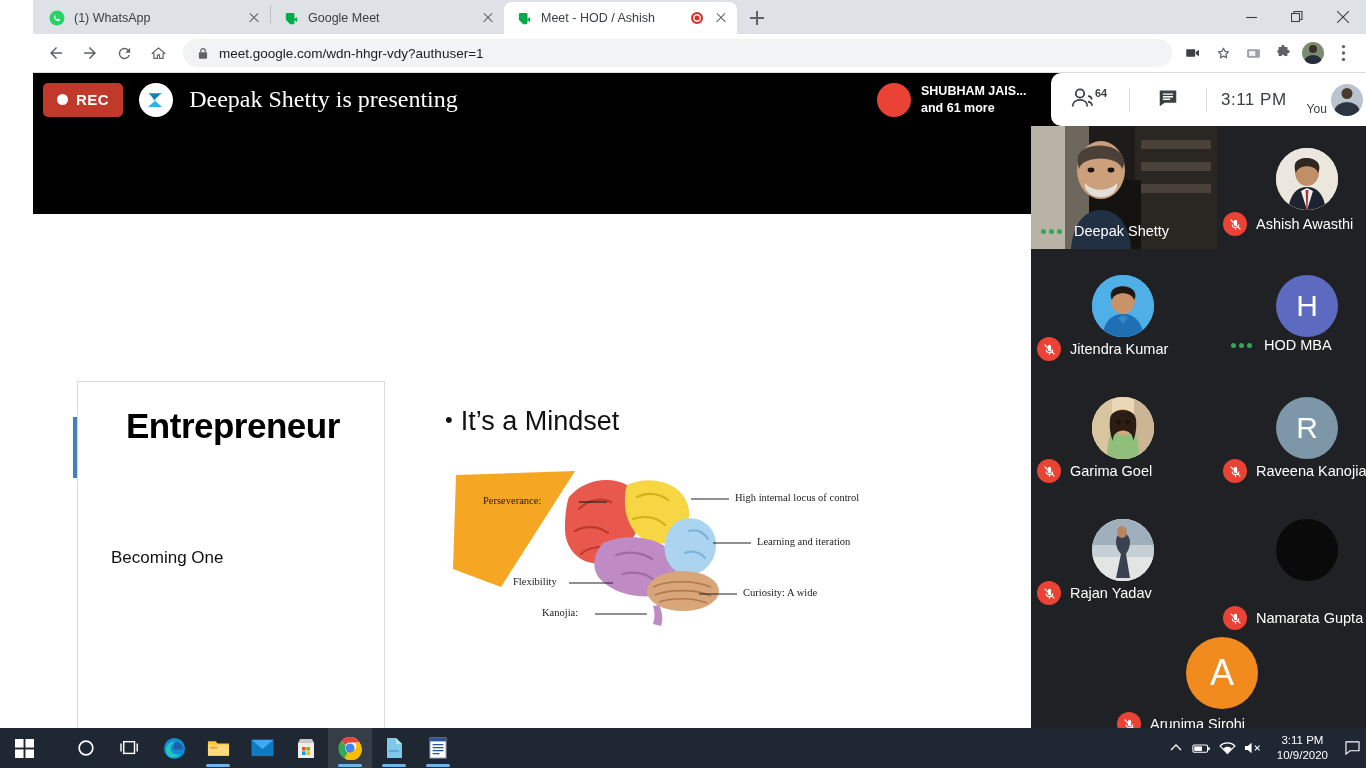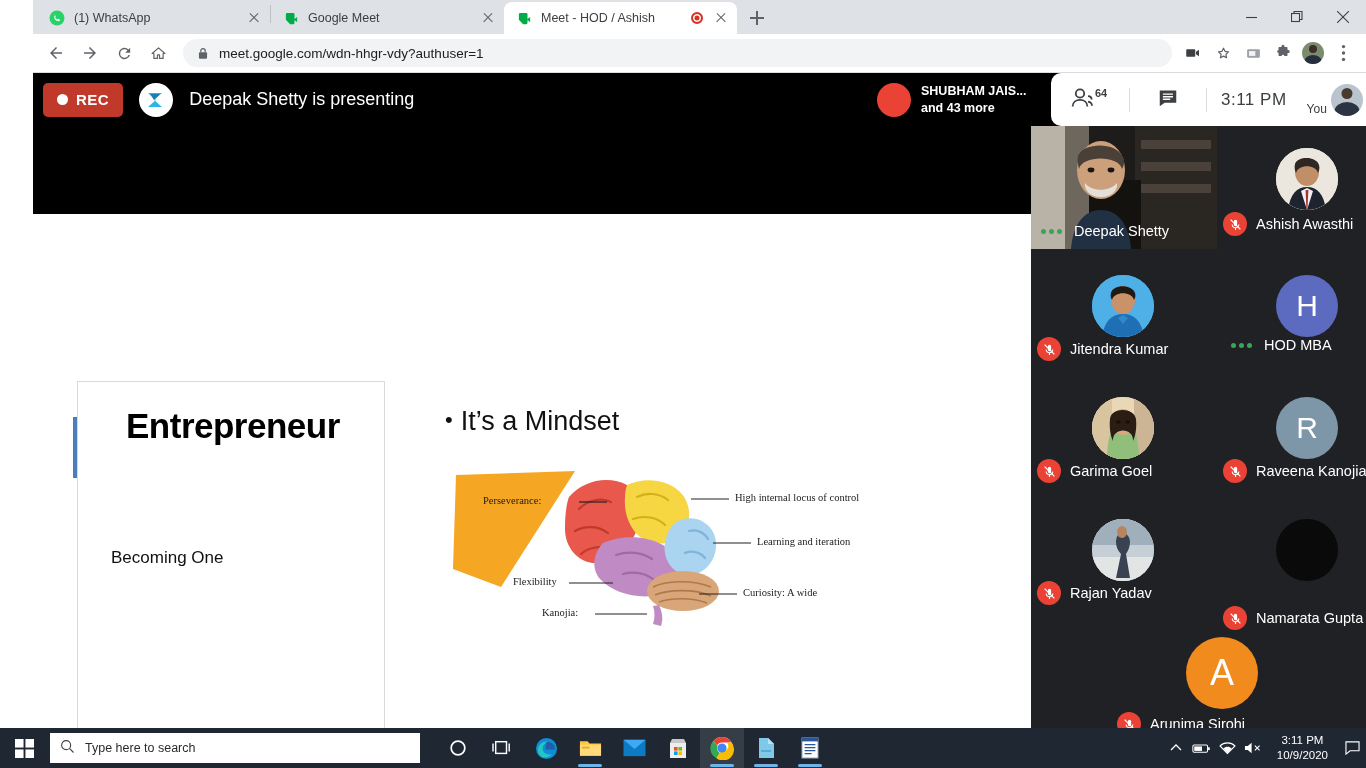--- a/index.html
+++ b/index.html
@@ -119,21 +119,21 @@
   .recbadge .dot {
     width: 11px; height: 11px; border-radius: 50%; background: #fff;
     margin-right: 8px;
   }
   .meetlogo {
     width: 34px; height: 34px; border-radius: 50%; background: #fff;
     margin-left: 16px; display: flex; align-items: center;
     justify-content: center; overflow: hidden; flex: 0 0 34px;
   }
   .presenting {
-    color: #fff; font-size: 18px; margin-left: 16px; white-space: nowrap;
+    color: #fff; font-size: 24px; margin-left: 16px; white-space: nowrap; font-family: Liberation Serif, serif;
   }
   .speakerchip {
     position: absolute; left: 836px; top: 0; width: 182px; height: 53px;
     background: #000; display: flex; align-items: center; padding-left: 8px;
     border-radius: 0 0 8px 0;
   }
   .speakerchip .bigdot {
     width: 34px; height: 34px; border-radius: 50%; background: #ea4335;
     flex: 0 0 34px; margin-right: 10px;
   }
@@ -642,21 +642,21 @@
           <path d="M7 8h14l-8 7 8 7H7l8-7z" fill="#29b6e8"></path>
           <path d="M9 9h10l-6 6z" fill="#1a7fb5"></path>
         </svg>
       </div>
       <div class="presenting">Deepak Shetty is presenting</div>
 
       <div class="speakerchip">
         <span class="bigdot"></span>
         <span class="names">
           <span>SHUBHAM JAIS...</span><br>
-          <span>and 43 more</span>
+          <span>and 61 more</span>
         </span>
       </div>
 
       <div class="rightcluster">
         <div class="rc-item" style="width:78px;">
           <span>
             <svg width="26" height="22" viewBox="0 0 26 22">
               <circle cx="9" cy="6.5" r="4.2" fill="none" stroke="#3c4043" stroke-width="1.8"></circle>
               <path d="M1.6 19.4c0-4.1 3.3-6.6 7.4-6.6s7.4 2.5 7.4 6.6" fill="none" stroke="#3c4043" stroke-width="1.8"></path>
               <path d="M17 9.2c2.2 0 3.6 1.5 3.6 3.4" fill="none" stroke="#3c4043" stroke-width="1.8"></path>
@@ -696,29 +696,20 @@
   <div class="taskbar">
     <div class="startbtn">
       <svg width="19" height="19" viewBox="0 0 20 20">
         <rect x="0" y="0" width="9" height="9" fill="#fff"></rect>
         <rect x="11" y="0" width="9" height="9" fill="#fff"></rect>
         <rect x="0" y="11" width="9" height="9" fill="#fff"></rect>
         <rect x="11" y="11" width="9" height="9" fill="#fff"></rect>
       </svg>
     </div>
 
-    <div class="searchbox">
-      <span>
-        <svg width="15" height="15" viewBox="0 0 20 20">
-          <circle cx="8.2" cy="8.2" r="6" fill="none" stroke="#444" stroke-width="1.5"></circle>
-          <line x1="12.6" y1="12.6" x2="18" y2="18" stroke="#444" stroke-width="1.5"></line>
-        </svg>
-      </span>
-      <span class="ph-text">Type here to search</span>
-    </div>
 
     <div class="tbapp" style="margin-left:16px;">
       <svg width="18" height="18" viewBox="0 0 20 20">
           <circle cx="10" cy="10" r="7.6" fill="none" stroke="#fff" stroke-width="1.9"></circle>
         </svg>
     </div>
     <div class="tbapp">
       <svg width="20" height="18" viewBox="0 0 22 20">
         <rect x="4" y="3" width="12" height="13" fill="none" stroke="#fff" stroke-width="1.6"></rect>
         <line x1="1" y1="5" x2="1" y2="14" stroke="#fff" stroke-width="1.6"></line>

